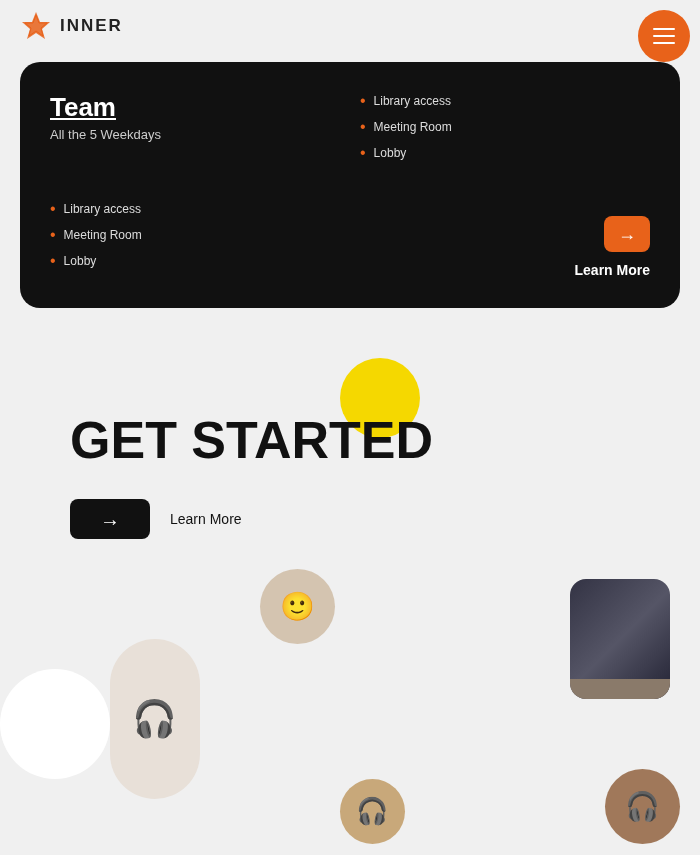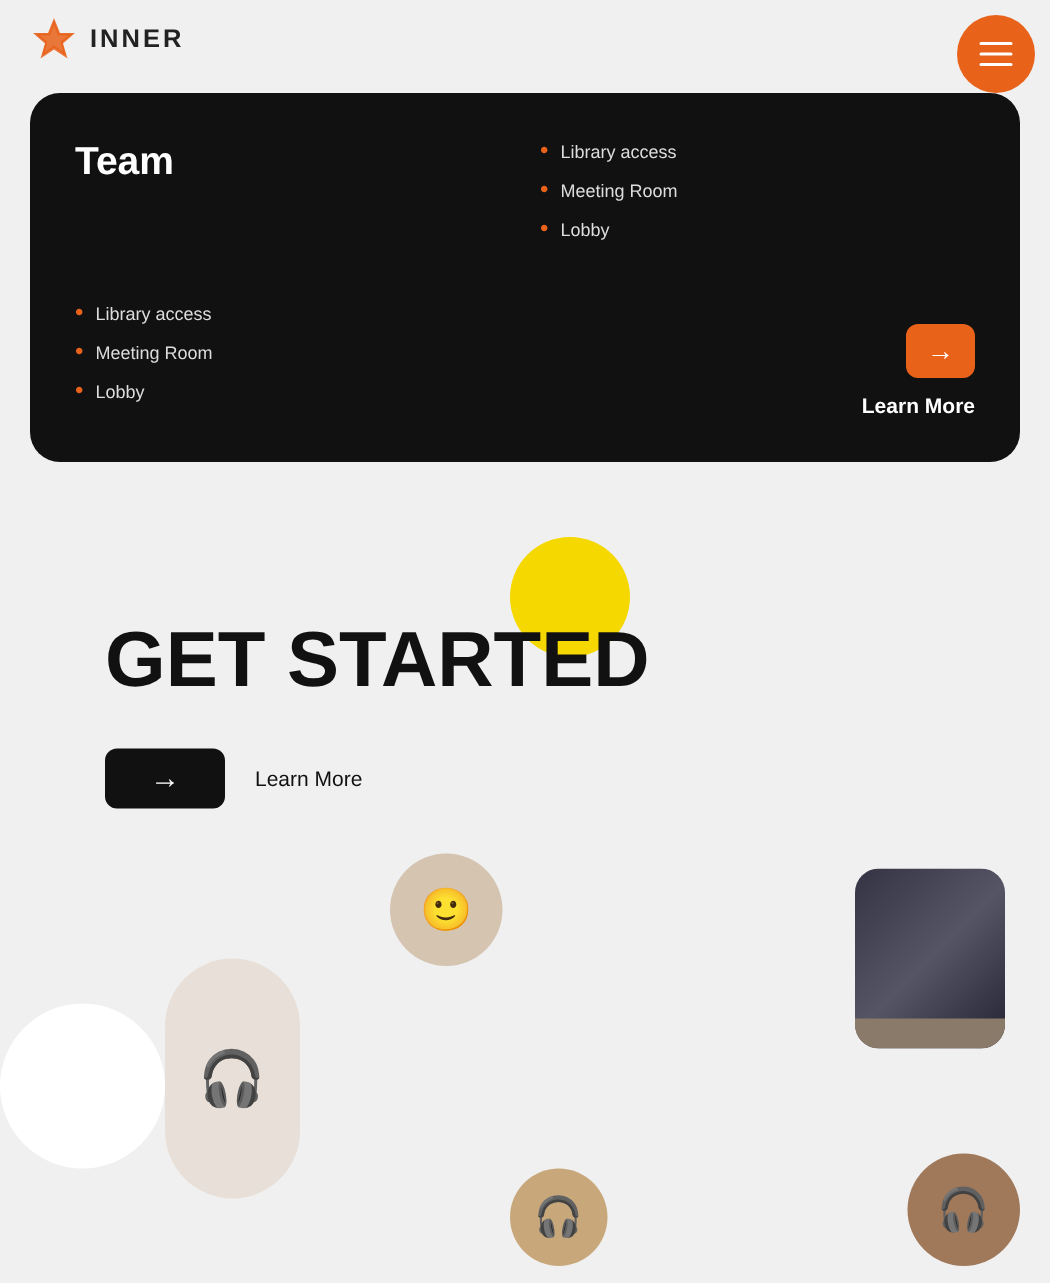--- a/index.html
+++ b/index.html
@@ -77,20 +77,21 @@
       gap: 20px;
     }
     .card-left {
       flex: 1;
     }
     .card-title {
       font-size: 26px;
       font-weight: 800;
       color: white;
       margin-bottom: 4px;
+      text-decoration: underline;
     }
     .card-subtitle {
       font-size: 13px;
       color: #ccc;
       margin-bottom: 0;
     }
     .card-right {
       flex: 1;
     }
     .feature-list {
@@ -315,20 +316,21 @@
       <polygon points="16,5 19,13 27,13 21,18 23,26 16,21 9,26 11,18 5,13 13,13" fill="none" stroke="#e8621a" stroke-width="1"></polygon>
     </svg>
     <span class="logo-text">INNER</span>
   </div>
 </nav>
 
 <div class="main-card">
   <div class="card-top">
     <div class="card-left">
       <div class="card-title">Team</div>
+      <div class="card-subtitle">All the 5 Weekdays</div>
     </div>
     <div class="card-right">
       <ul class="feature-list">
         <li>
           <span>Library access</span>
         </li>
         <li>
           <span>Meeting Room</span>
         </li>
         <li>

